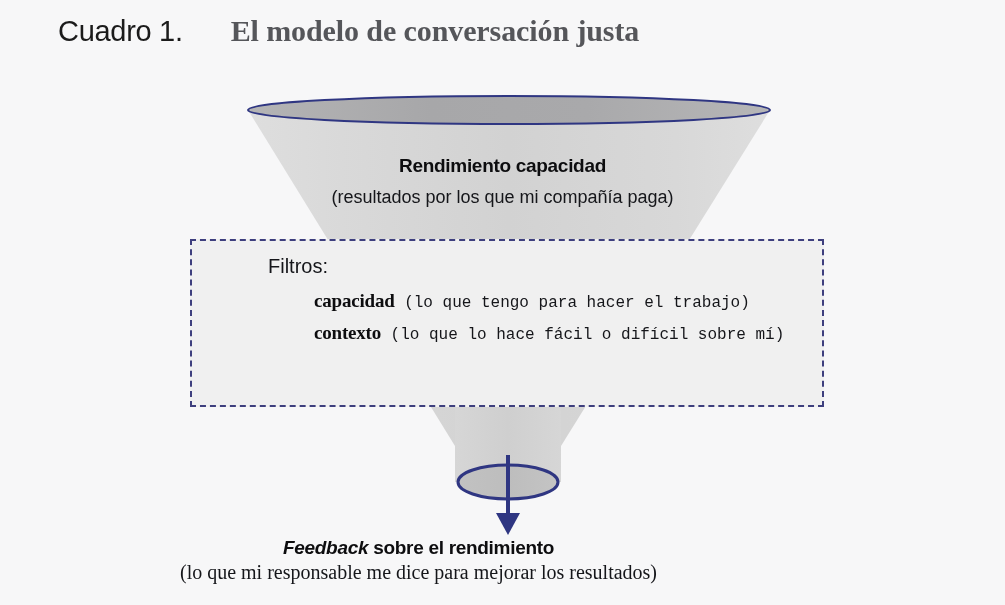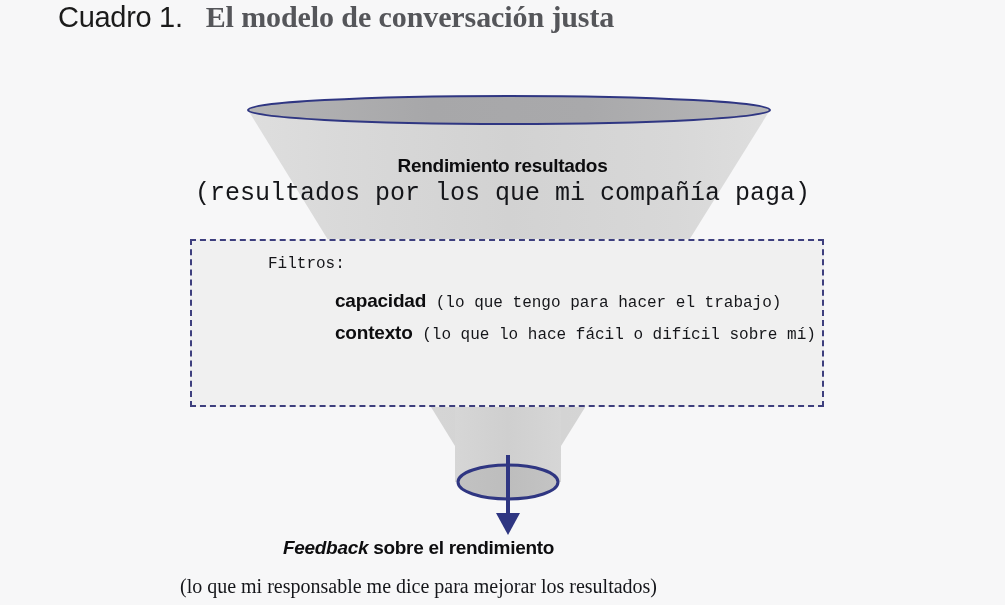--- a/index.html
+++ b/index.html
@@ -20,24 +20,25 @@
     left: 0;
     top: 0;
     width: 1005px;
     height: 605px;
   }
 
   
   .title-row {
     position: absolute;
     left: 58px;
-    top: 0;
+    top: 14px;
     white-space: nowrap;
     display: flex;
     align-items: baseline;
+    gap: 25px;
   }
   .title-prefix {
     font-family: "Liberation Sans", sans-serif;
     font-size: 29px;
     font-weight: 400;
     color: #1b1b1b;
     letter-spacing: -0.3px;
   }
   .title-main {
     font-family: "Liberation Serif", serif;
@@ -66,45 +67,44 @@
     height: 168px;
     background: #f0f0f0;
     border: 2px dashed #3e3f7e;
     box-sizing: border-box;
   }
 
   .filters-label {
     position: absolute;
     left: 76px;
     top: 14px;
-    font-family: Liberation Mono, monospace;
-    font-size: 16px;
+    font-family: Liberation Sans, sans-serif;
+    font-size: 20px;
     color: #15161a;
     white-space: nowrap;
   }
   .filter-list {
     position: absolute;
     left: 122px;
     top: 45px;
   }
   .filter-line {
     font-family: "Liberation Serif", serif;
     font-size: 20px;
     color: #15161a;
     white-space: nowrap;
     line-height: 28px;
     margin-bottom: 1px;
   }
   .filter-name {
-    font-family: Liberation Sans, sans-serif;
+    font-family: Liberation Serif, serif;
     font-weight: 700;
     font-size: 19px;
     letter-spacing: -0.2px;
     color: #0d0d0f;
-    margin-left: 21px;
   }
   .filter-desc {
     font-family: Liberation Mono, monospace;
     font-size: 16px;
   }
 
   
   .cone-caption {
     position: absolute;
     left: 0;
@@ -115,25 +115,25 @@
   }
   .cone-caption .line1 {
     font-family: "Liberation Sans", sans-serif;
     font-weight: 700;
     font-size: 19px;
     letter-spacing: -0.3px;
     color: #0d0d0f;
     display: block;
   }
   .cone-caption .line2 {
-    font-family: Liberation Mono, monospace;
-    font-size: 25px;
-    color: #15161a;
-    display: block;
-    margin-top: 2px;
+    font-family: Liberation Sans, sans-serif;
+    font-size: 18px;
+    color: #15161a;
+    display: block;
+    margin-top: 10px;
   }
 
   
   .feedback-caption {
     position: absolute;
     left: 0;
     top: 537px;
     width: 837px;
     text-align: center;
   }
@@ -146,21 +146,21 @@
     color: #0d0d0f;
   }
   .feedback-caption .fb-word {
     font-style: italic;
   }
   .feedback-caption .fb-line2 {
     display: block;
     font-family: "Liberation Serif", serif;
     font-size: 20px;
     color: #15161a;
-    margin-top: 16px;
+    margin-top: 2px;
   }
 </style>
 </head>
 <body>
 
 <div id="stage">
 
   <div class="title-row">
     <span class="title-prefix">Cuadro 1.</span>
     <span class="title-main">El modelo de conversación justa</span>
@@ -209,21 +209,21 @@
       <ellipse cx="508" cy="482" rx="50" ry="17" fill="url(#bottomEllipseGrad)" stroke="#2f3682" stroke-width="3"></ellipse>
     </g>
 
     <g>
       <line x1="508" y1="455" x2="508" y2="517" stroke="#2f3682" stroke-width="4"></line>
       <path d="M 496 513 L 520 513 L 508 535 Z" fill="#2f3682"></path>
     </g>
   </svg>
 
   <div class="cone-caption">
-    <span class="line1">Rendimiento resultados</span>
+    <span class="line1">Rendimiento capacidad</span>
     <span class="line2">(resultados por los que mi compañía paga)</span>
   </div>
 
   <div class="filter-box">
     <div class="filters-label">Filtros:</div>
     <div class="filter-list">
       <div class="filter-line">
         <span class="filter-name">capacidad</span><span class="filter-desc"> (lo que tengo para hacer el trabajo)</span>
       </div>
       <div class="filter-line">

